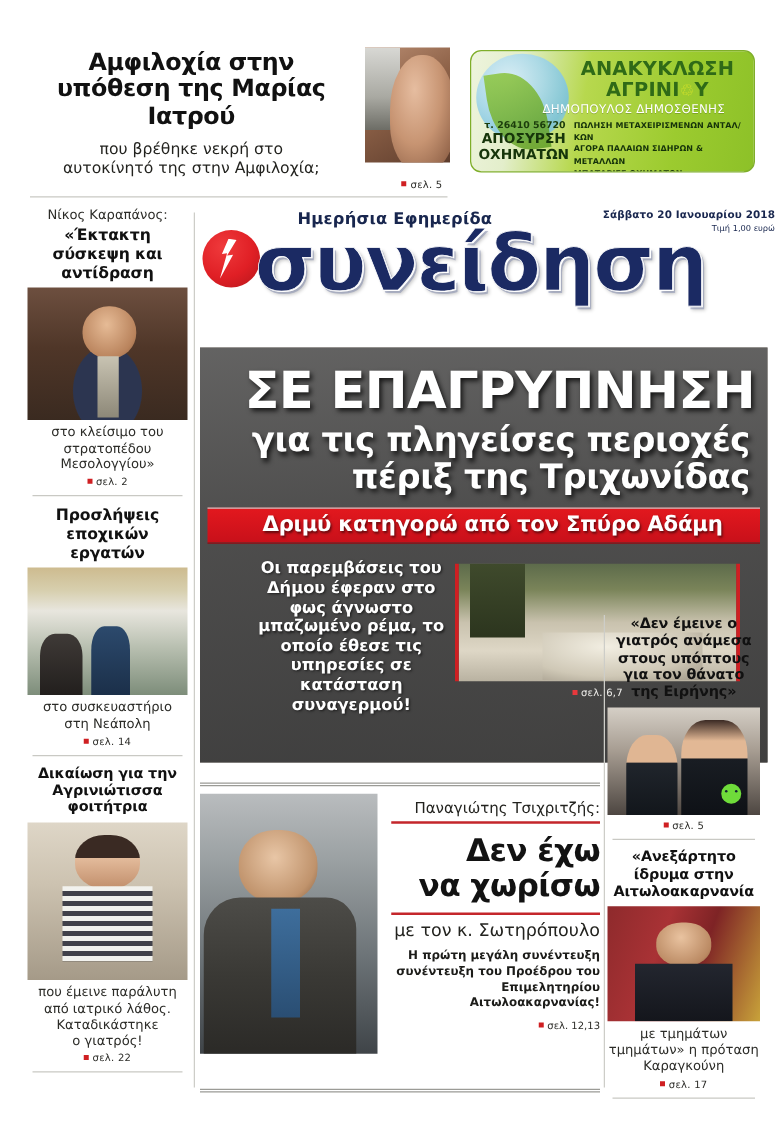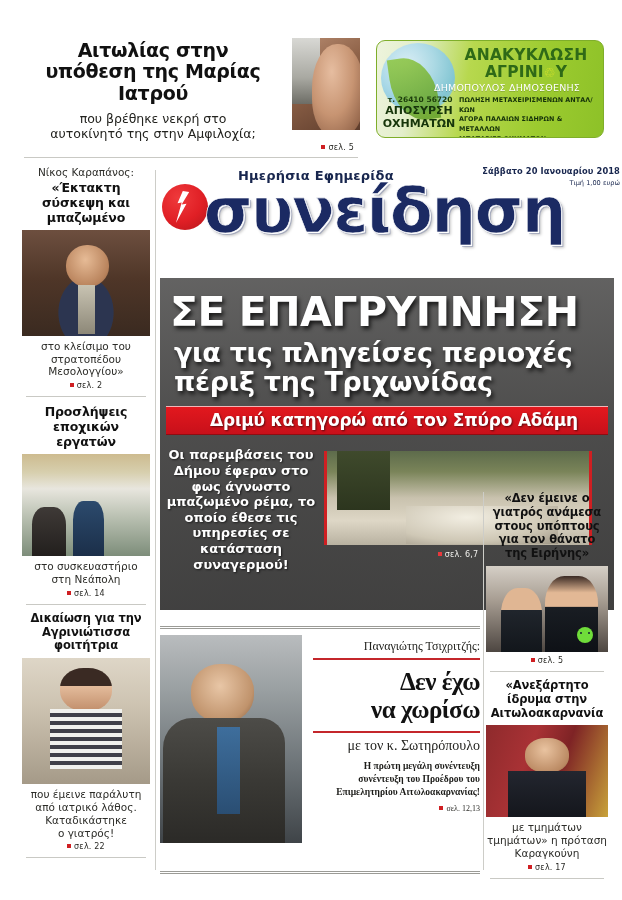--- a/index.html
+++ b/index.html
@@ -405,31 +405,31 @@
     position: absolute;
     left: 160px; top: 278px;
     width: 454px; height: 332px;
     background:
       linear-gradient(180deg, rgba(96,96,96,.94) 0%, rgba(74,74,74,.94) 45%, rgba(62,62,62,.95) 100%),
       linear-gradient(120deg, #9a9086 0%, #6e665f 40%, #847b70 70%, #57504a 100%);
     overflow: hidden;
   }
   .mb-h1 {
     margin: 14px 10px 0 10px;
-    text-align: left;
+    text-align: right;
     font-weight: bold;
     font-size: 41px;
     line-height: 0.98;
     color: #ffffff;
     letter-spacing: -0.5px;
     text-shadow: 2px 3px 4px rgba(0,0,0,.75);
   }
   .mb-h2 {
     margin: 7px 14px 0 14px;
-    text-align: left;
+    text-align: right;
     font-weight: bold;
     font-size: 27px;
     line-height: 1.06;
     color: #ffffff;
     letter-spacing: -0.3px;
     text-shadow: 2px 3px 4px rgba(0,0,0,.75);
   }
   .mb-banner {
     margin: 10px 6px 0 6px;
     background: linear-gradient(180deg, #e2181e 0%, #c8101a 100%);
@@ -443,20 +443,21 @@
     font-size: 17px;
     color: #ffffff;
     letter-spacing: -0.2px;
     text-shadow: 1px 1px 2px rgba(0,0,0,.55);
   }
   .mb-lower {
     display: flex;
     margin-top: 8px;
     padding: 0 22px 6px 6px;
     gap: 8px;
+    margin-left: 40px;
   }
   .mb-standfirst {
     width: 150px;
     text-align: center;
     font-weight: bold;
     font-size: 13px;
     line-height: 1.2;
     color: #ffffff;
     text-shadow: 1px 1px 2px rgba(0,0,0,.6);
     padding-top: 4px;
@@ -496,21 +497,21 @@
     left: 160px; top: 626px;
     width: 320px; height: 246px;
   }
   .iv-rule-top {
     height: 3px;
     border-top: 1px solid #9b9b96;
     border-bottom: 1px solid #9b9b96;
     background: #fff;
     margin-bottom: 6px;
   }
-  .iv-body { display: flex; gap: 11px; font-family: Liberation Serif, serif; }
+  .iv-body { display: flex; gap: 11px; }
   .iv-photo {
     width: 142px; height: 208px;
     background: linear-gradient(180deg, #b9bcbe 0%, #9aa0a2 26%, #6d7478 62%, #3f4448 100%);
     position: relative;
     overflow: hidden;
     flex: 0 0 auto;
   }
   .iv-photo::before {
     content:"";position:absolute;left:22%;top:14%;width:44%;height:28%;
     border-radius:46%;
@@ -579,21 +580,21 @@
 </head>
 <body>
 
 <div class="page">
 
   <div class="top-strip">
 
     <div class="lead-teaser">
       <div class="lead-teaser-text">
         <div class="lead-head">
-          <div>Αιτωλίας στην</div>
+          <div>Αμφιλοχία στην</div>
           <div>υπόθεση της Μαρίας</div>
           <div>Ιατρού</div>
         </div>
         <div class="lead-sub">
           <div>που βρέθηκε νεκρή στο</div>
           <div>αυτοκίνητό της στην Αμφιλοχία;</div>
         </div>
       </div>
       <div>
         <div class="lead-photo"></div>
@@ -638,21 +639,21 @@
     <div class="mh-word">συνείδηση</div>
   </div>
 
   <div class="col-left">
 
     <div class="side-item">
       <div class="side-kicker">Νίκος Καραπάνος:</div>
       <div class="side-head">
         <div>«Έκτακτη</div>
         <div>σύσκεψη και</div>
-        <div>μπαζωμένο</div>
+        <div>αντίδραση</div>
       </div>
       <div class="side-photo ph-karapanos"></div>
       <div class="side-cap">
         <div>στο κλείσιμο του</div>
         <div>στρατοπέδου</div>
         <div>Μεσολογγίου»</div>
       </div>
       <div class="pagemark" style="text-align:center;padding-right:0;"><span class="sq"></span><span>σελ. 2</span></div>
       <div class="side-rule"></div>
     </div>

